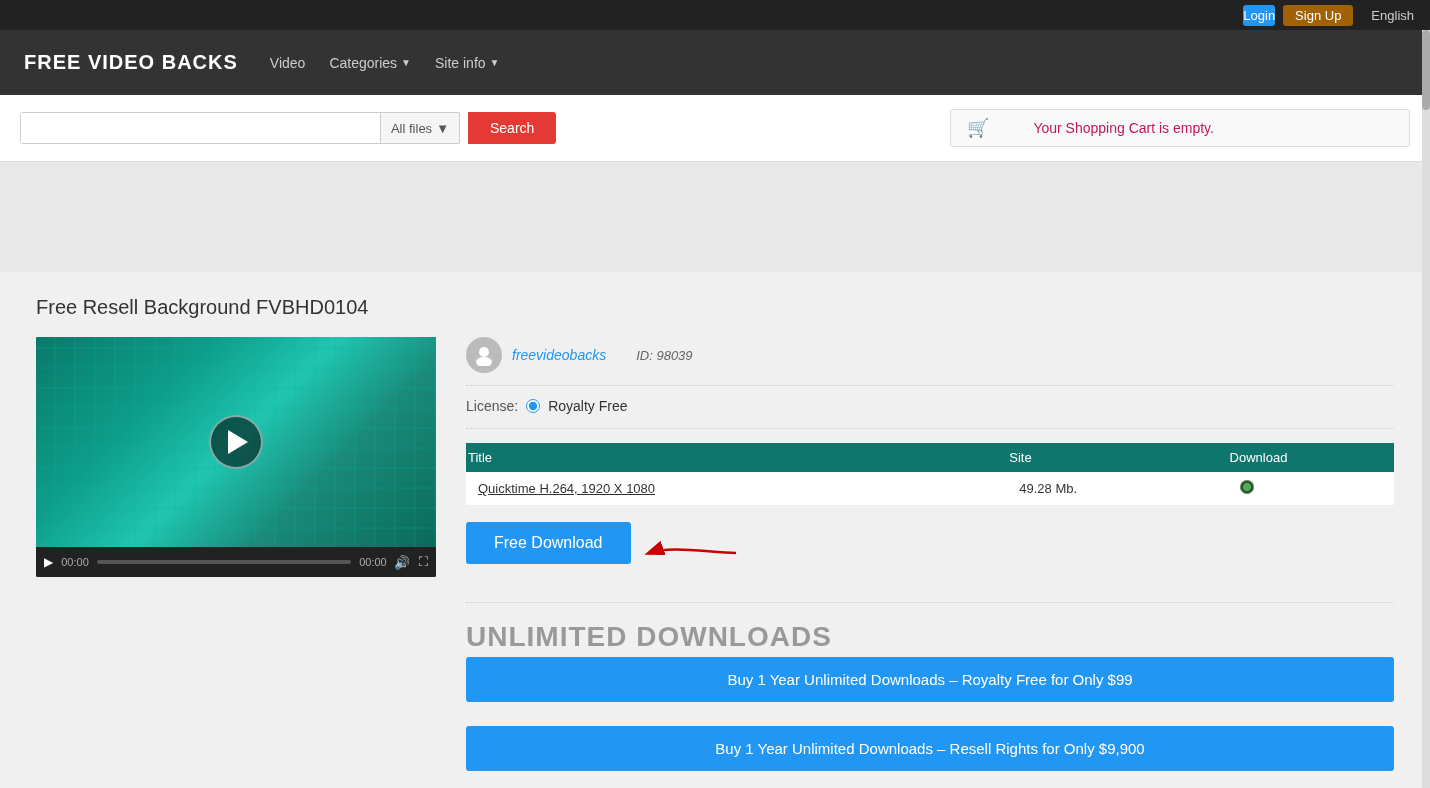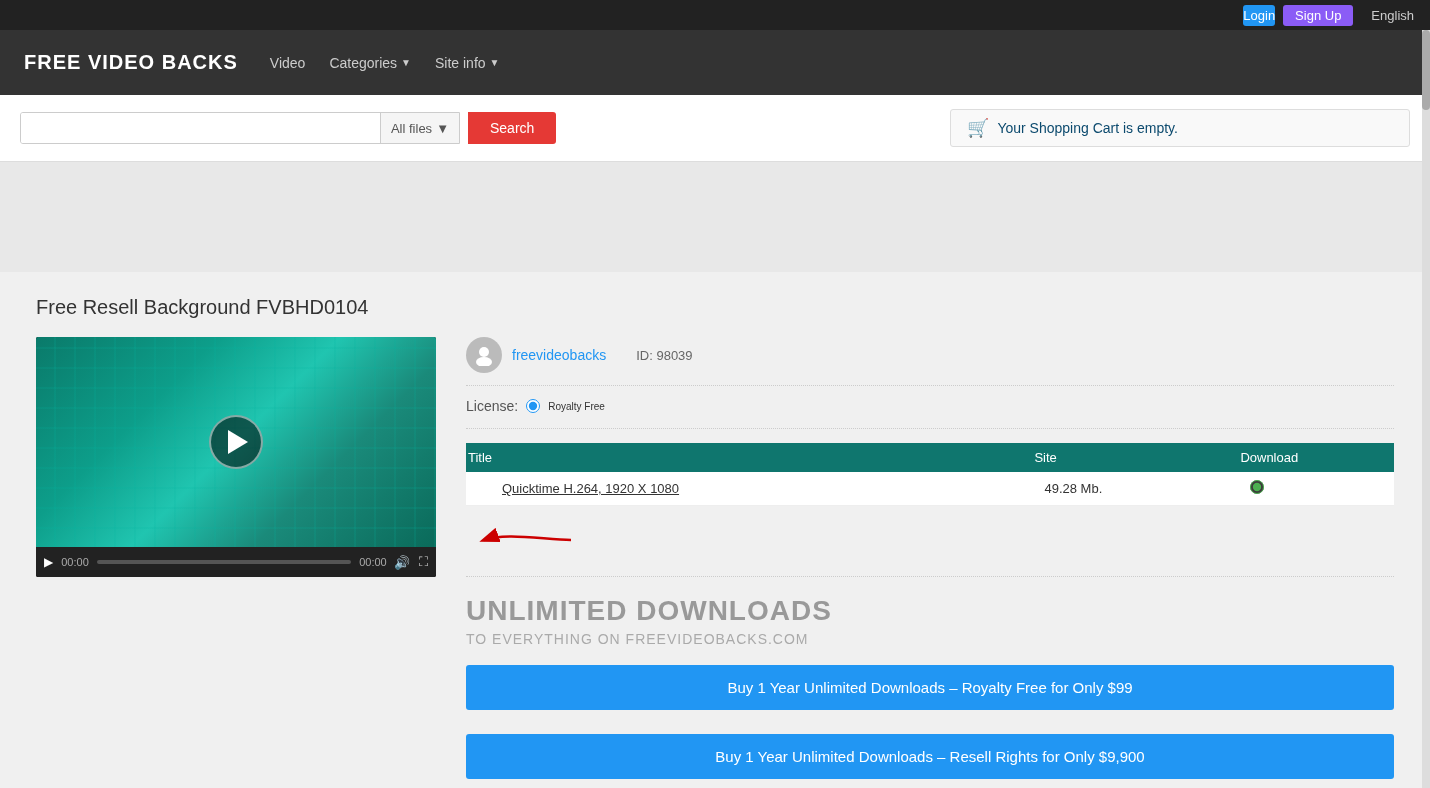--- a/index.html
+++ b/index.html
@@ -18,21 +18,21 @@
     .top-bar-login {
       background: #2196f3;
       color: #fff;
       border: none;
       padding: 3px 0;
       font-size: 13px;
       cursor: pointer;
       border-radius: 3px;
     }
     .top-bar-signup {
-      background: #8b5cf6;
+      background: #a16207;
       color: #fff;
       border: none;
       padding: 3px 12px;
       font-size: 13px;
       cursor: pointer;
       border-radius: 3px;
     }
     .top-bar-lang {
       color: #ccc;
       font-size: 13px;
@@ -126,21 +126,22 @@
       border-radius: 3px;
       padding: 7px 16px;
       min-width: 460px;
     }
     .cart-icon {
       font-size: 18px;
       color: #888;
     }
     .cart-text {
       font-size: 14px;
-      color: #0c4a6e;
+      color: #be185d;
+      margin-left: 36px;
     }
 
     
     .ad-area {
       background: #e8e8e8;
       height: 110px;
       display: flex;
       align-items: center;
       justify-content: center;
       color: #aaa;
@@ -254,20 +255,21 @@
       flex: 1;
       min-width: 0;
     }
     .author-row {
       display: flex;
       align-items: center;
       gap: 10px;
       margin-bottom: 12px;
       padding-bottom: 12px;
       border-bottom: 1px dotted #ccc;
+      font-style: italic;
     }
     .author-avatar {
       width: 36px;
       height: 36px;
       background: #bbb;
       border-radius: 50%;
       display: flex;
       align-items: center;
       justify-content: center;
       color: #fff;
@@ -291,21 +293,21 @@
       margin-bottom: 14px;
       padding-bottom: 14px;
       border-bottom: 1px dotted #ccc;
     }
     .license-label { font-size: 14px; color: #555; }
     .license-radio {
       width: 14px;
       height: 14px;
       accent-color: #2196f3;
     }
-    .license-value { font-size: 10px; color: #333; }
+    .license-value { font-size: 14px; color: #333; }
 
     
     .download-table {
       width: 100%;
       border-collapse: collapse;
       margin-bottom: 16px;
     }
     .download-table th {
       background: #0f766e;
       color: #fff;
@@ -317,21 +319,20 @@
     .download-table td {
       padding: 8px 12px;
       font-size: 13px;
       color: #333;
       background: #fff;
       border-bottom: 1px solid #eee;
     }
     .download-table td.title-cell a {
       color: #333;
       text-decoration: underline;
-      margin-left: 24px;
     }
     .download-radio {
       width: 14px;
       height: 14px;
       accent-color: #4caf50;
     }
 
     
     .free-download-btn {
       background: #2196f3;
@@ -518,36 +519,36 @@
             </td>
             <td>49.28 Mb.</td>
             <td>
               <input type="radio" class="download-radio" checked="" style="">
             </td>
           </tr>
         </tbody>
       </table>
 
       <div class="download-btn-row">
+        <button class="free-download-btn">Free Download</button>
 
         <svg class="red-arrow" width="100" height="36" viewBox="0 0 100 36">
           <defs>
             <marker id="arrowhead" markerWidth="8" markerHeight="6" refX="6" refY="3" orient="auto">
               <polygon points="0 0, 8 3, 0 6" fill="#cc0000"></polygon>
             </marker>
           </defs>
           <path d="M 95 18 C 70 18 30 10 8 18" stroke="#cc0000" stroke-width="2.5" fill="none" marker-end="url(#arrowhead)"></path>
         </svg>
       </div>
 
       <hr class="section-sep">
 
       <div class="unlimited-section">
         <div class="unlimited-title">UNLIMITED DOWNLOADS</div>
-        <div class="unlimited-sub">TO EVERYTHING ON FREEVIDEOBACKS.COM</div>
         <button class="upsell-btn">Buy 1 Year Unlimited Downloads – Royalty Free for Only $99</button>
         <button class="upsell-btn upsell-btn-2">Buy 1 Year Unlimited Downloads – Resell Rights for Only $9,900</button>
       </div>
 
     </div>
   </div>
 </div>
 
 <div class="scrollbar-track">
   <div class="scrollbar-thumb"></div>

